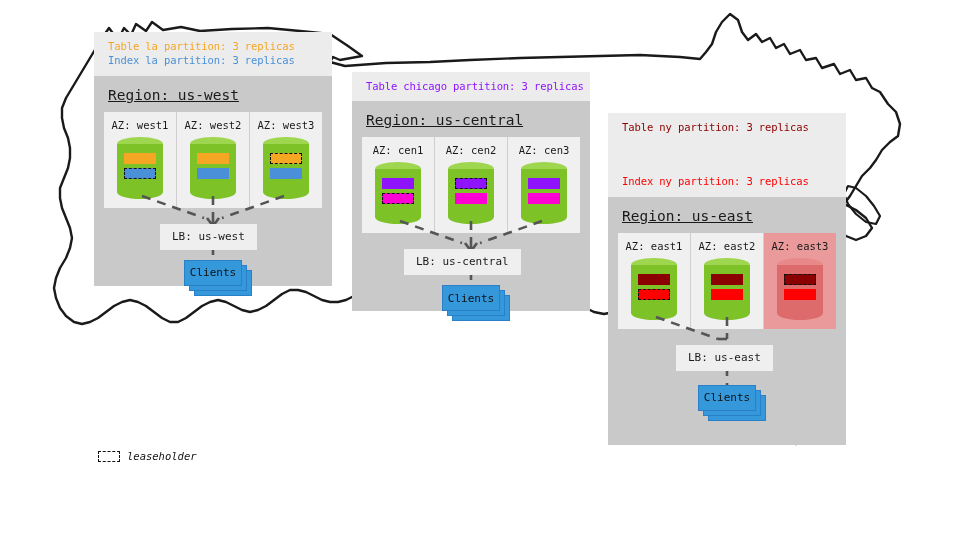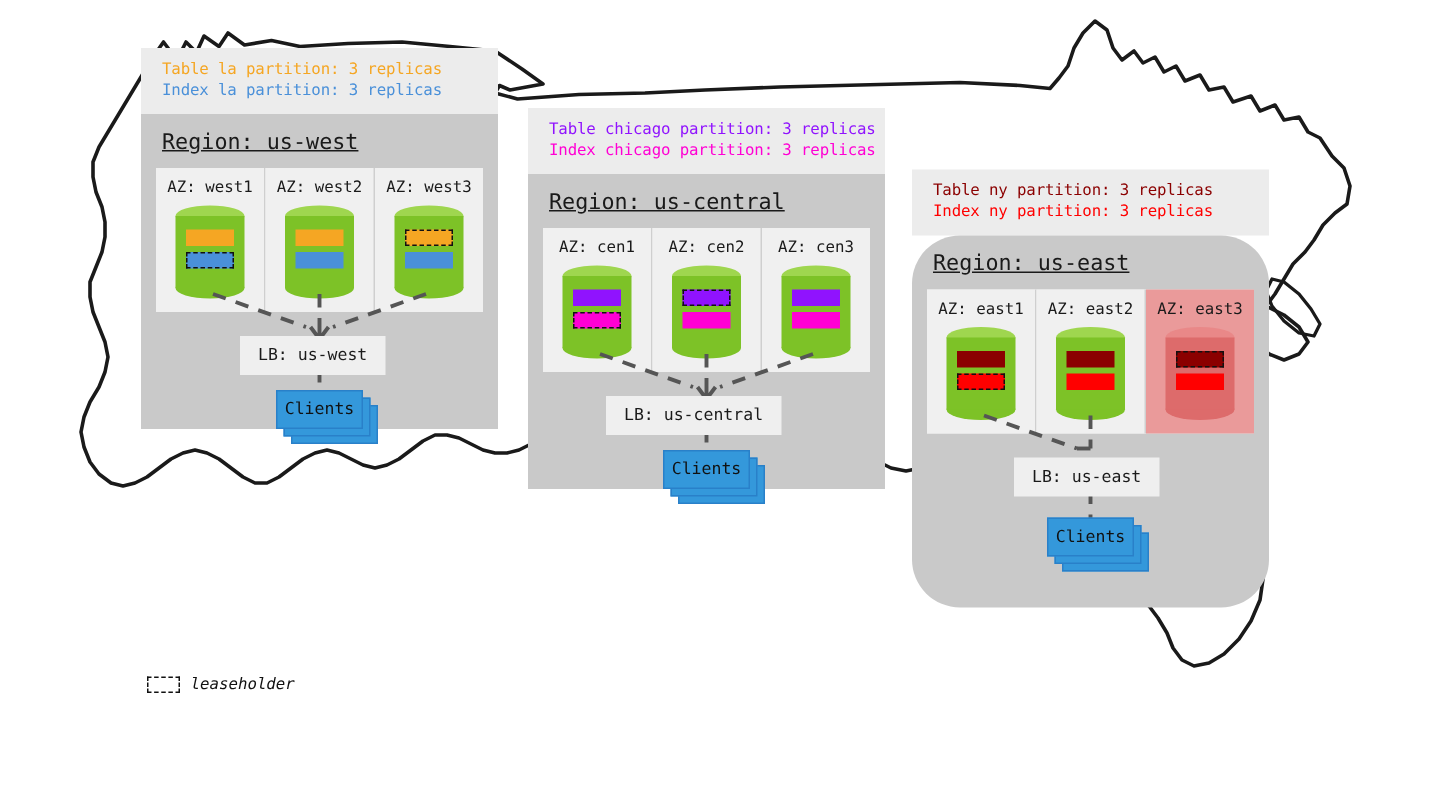--- a/index.html
+++ b/index.html
@@ -200,21 +200,20 @@
           <div class="sheet s2"></div>
           <div class="sheet s1">Clients</div>
         </div>
       </div>
     </div>
   </div>
 
   <div class="region" style="left:352px; top:72px; width:238px;">
     <div class="region-header">
       <div class="hdr-line" style="color:#9013fe;">Table chicago partition: 3 replicas</div>
-      <div class="hdr-line" style="color:#ff00d4;">Index chicago partition: 3 replicas</div>
     </div>
     <div class="region-body" style="height:210px; position:relative;">
       <div class="region-title">Region: us-central</div>
       <div class="az-row">
         <div class="az">
           <div class="az-label">AZ: cen1</div>
           <div class="cyl">
             <div class="top"></div>
             <div class="bottom"></div>
             <div class="body"></div>
@@ -257,23 +256,23 @@
           <div class="sheet s2"></div>
           <div class="sheet s1">Clients</div>
         </div>
       </div>
     </div>
   </div>
 
   <div class="region" style="left:608px; top:113px; width:238px;">
     <div class="region-header">
       <div class="hdr-line" style="color:#8b0000;">Table ny partition: 3 replicas</div>
-      <div class="hdr-line" style="color:#ff0000;">Index ny partition: 3 replicas</div>
-    </div>
-    <div class="region-body" style="height:248px; position:relative;border-radius:32px;">
+      <div class="hdr-line" style="color:#ff0000;margin-top:40px;">Index ny partition: 3 replicas</div>
+    </div>
+    <div class="region-body" style="height:248px; position:relative;">
       <div class="region-title">Region: us-east</div>
       <div class="az-row">
         <div class="az">
           <div class="az-label">AZ: east1</div>
           <div class="cyl">
             <div class="top"></div>
             <div class="bottom"></div>
             <div class="body"></div>
             <div class="repl r1" style="background:#8b0000;"></div>
             <div class="repl r2 lease" style="background:#ff0000;"></div>

